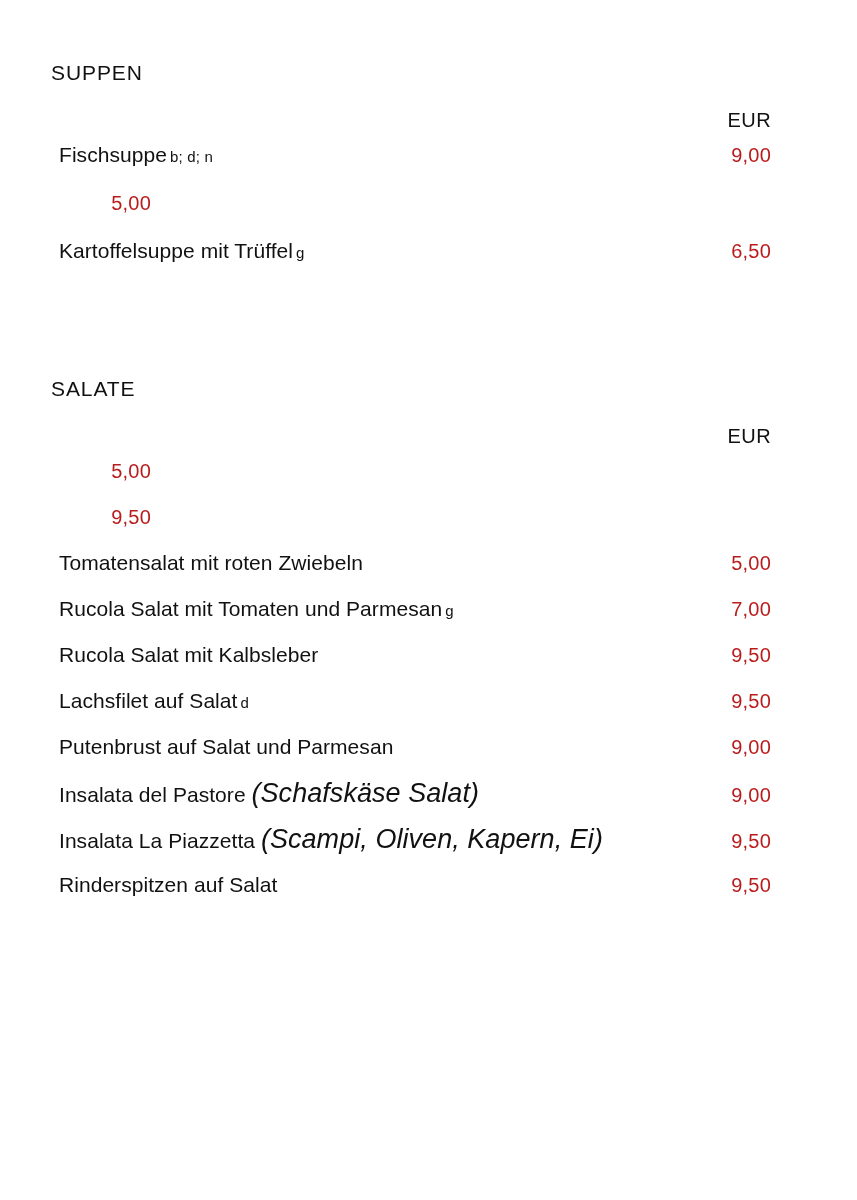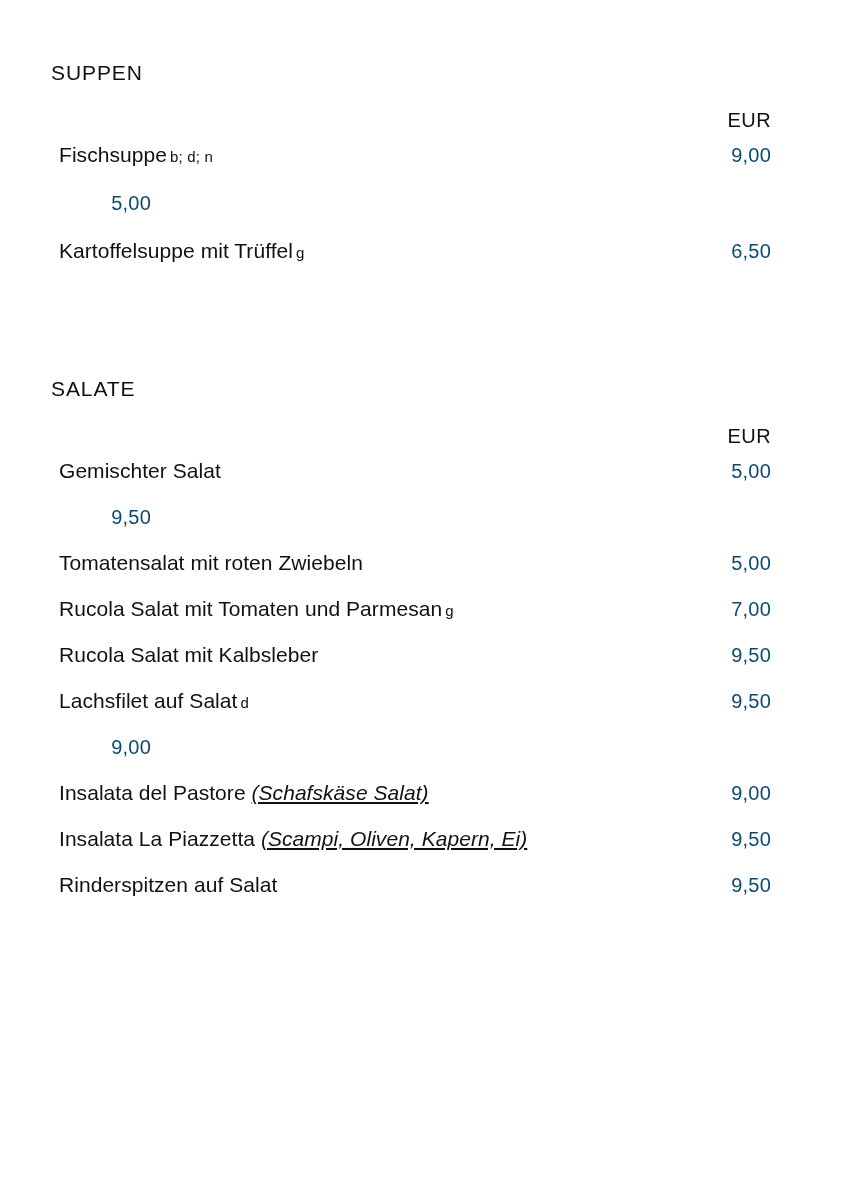--- a/index.html
+++ b/index.html
@@ -73,36 +73,35 @@
   .item-name {
     font-size: 21px;
     line-height: 26px;
     color: #111111;
     white-space: nowrap;
     letter-spacing: 0.05px;
   }
 
   .item-desc {
     font-style: italic;
-    font-size: 21px;
+    font-size: 27px;
     letter-spacing: 0.05px;
-    text-decoration: underline;
   }
 
   .allergens {
     font-size: 15px;
     letter-spacing: 0.2px;
     color: #111111;
     margin-left: 3px;
   }
 
   .item-price {
     font-size: 20px;
     line-height: 26px;
-    color: #0c4a6e;
+    color: #b91c1c;
     text-align: right;
     width: 92px;
     flex: 0 0 92px;
     letter-spacing: 0.2px;
   }
 
   .section-gap {
     height: 74px;
   }
 </style>
@@ -134,21 +133,20 @@
 
     <div class="section-gap"></div>
 
     <div class="section salate">
       <h2 class="section-heading">SALATE</h2>
       <div class="currency-row">
         <div class="currency-label">EUR</div>
       </div>
       <ul class="items">
         <li class="item-row">
-          <span class="item-name"><span>Gemischter Salat</span><span class="allergens"></span></span>
           <span class="item-price">5,00</span>
         </li>
         <li class="item-row">
           <span class="item-price">9,50</span>
         </li>
         <li class="item-row">
           <span class="item-name"><span>Tomatensalat mit roten Zwiebeln</span><span class="allergens"></span></span>
           <span class="item-price">5,00</span>
         </li>
         <li class="item-row">
@@ -157,20 +155,21 @@
         </li>
         <li class="item-row">
           <span class="item-name"><span>Rucola Salat mit Kalbsleber</span><span class="allergens"></span></span>
           <span class="item-price">9,50</span>
         </li>
         <li class="item-row">
           <span class="item-name"><span>Lachsfilet auf Salat</span><span class="allergens">d</span></span>
           <span class="item-price">9,50</span>
         </li>
         <li class="item-row">
+          <span class="item-name"><span>Putenbrust auf Salat und Parmesan</span><span class="allergens"></span></span>
           <span class="item-price">9,00</span>
         </li>
         <li class="item-row">
           <span class="item-name"><span>Insalata del Pastore</span> <span class="item-desc">(Schafskäse Salat)</span></span>
           <span class="item-price">9,00</span>
         </li>
         <li class="item-row">
           <span class="item-name"><span>Insalata La Piazzetta</span> <span class="item-desc">(Scampi, Oliven, Kapern, Ei)</span></span>
           <span class="item-price">9,50</span>
         </li>

